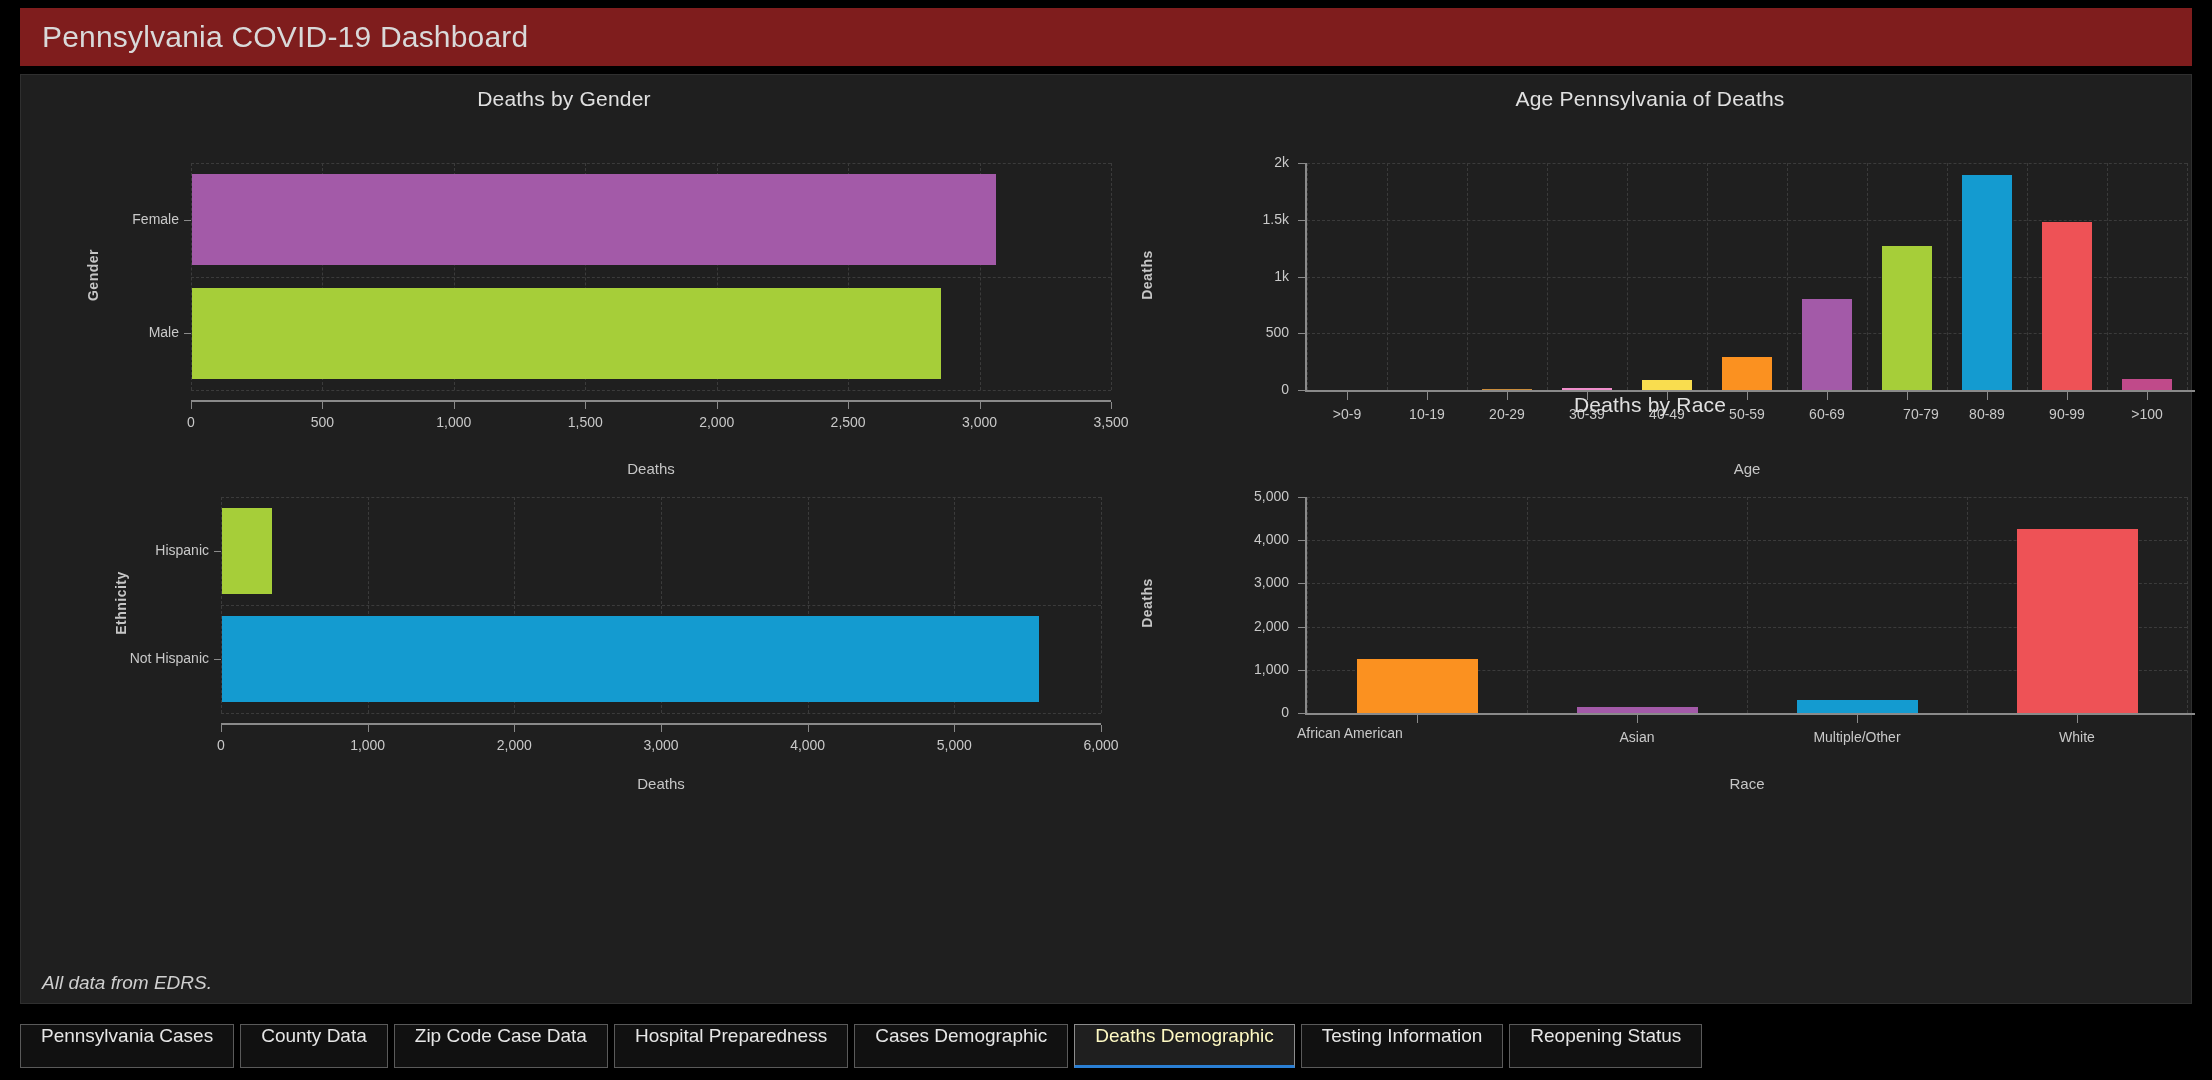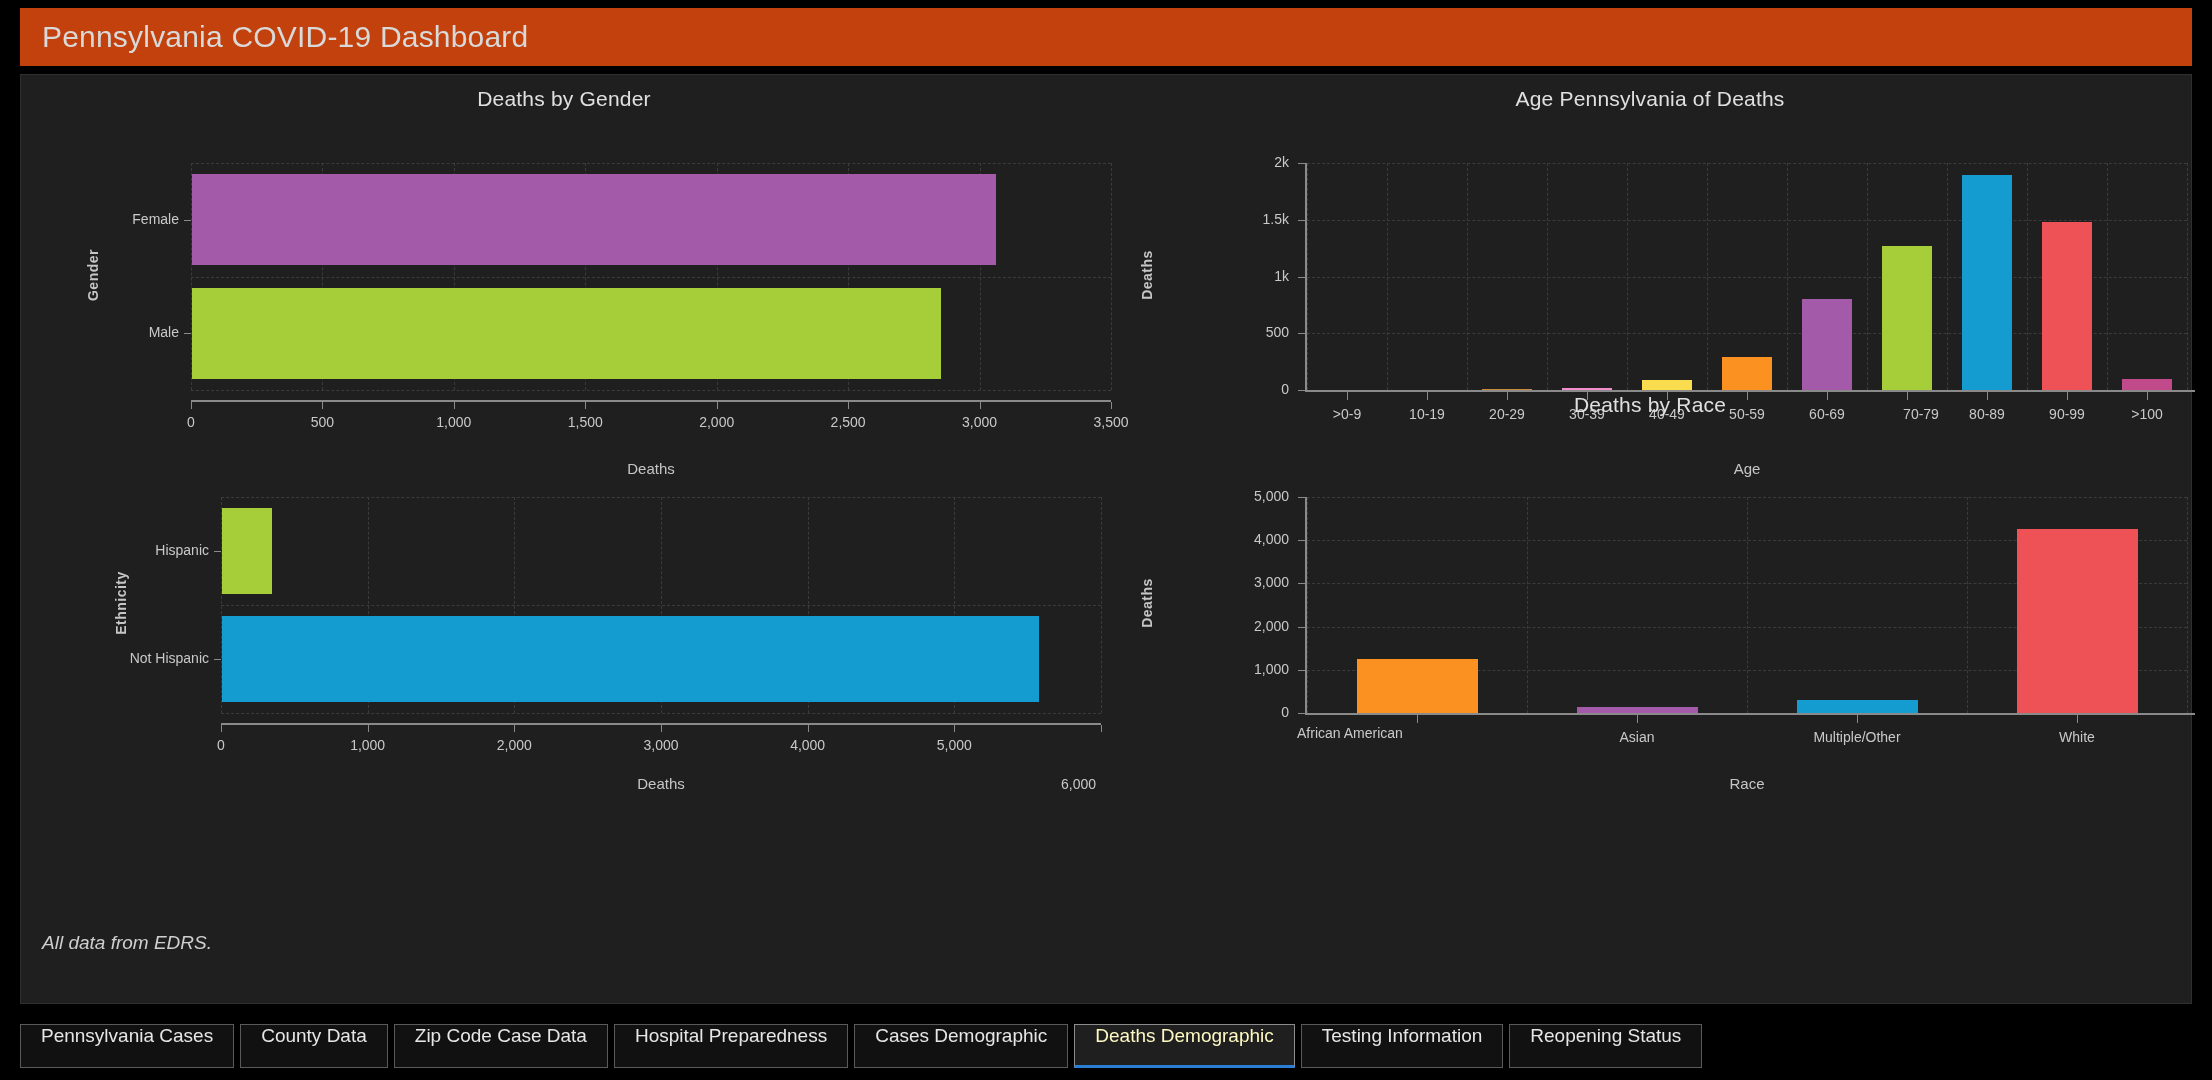--- a/index.html
+++ b/index.html
@@ -8,21 +8,21 @@
     background: #000000;
     font-family: "Liberation Sans", sans-serif;
     overflow: hidden;
   }
   #app { position: relative; width: 2212px; height: 1080px; background: #000; }
 
   
   .header {
     position: absolute; left: 20px; top: 8px;
     width: 2172px; height: 58px;
-    background: #c2410c;
+    background: #7f1d1d;
     display: flex; align-items: center;
   }
   .header-title {
     color: #d9d9d9; font-size: 30px; font-weight: 400;
     padding-left: 22px; letter-spacing: .2px;
   }
 
   
   .panel {
     position: absolute; left: 20px; top: 74px;
@@ -60,21 +60,21 @@
   .gridv {
     position: absolute; width: 0; border-left: 1px dashed #3b3b3b;
   }
   .gridh {
     position: absolute; height: 0; border-top: 1px dashed #3b3b3b;
   }
   .bar { position: absolute; }
 
   
   .footnote {
-    position: absolute; left: 42px; top: 932px;
+    position: absolute; left: 42px; top: 972px;
     color: #cfcfcf; font-size: 19px; font-style: italic;
   }
 
   
   .tabbar {
     position: absolute; left: 20px; top: 1024px;
     width: 2172px; height: 48px;
     display: flex; align-items: flex-start; gap: 6px;
   }
   .tab {
@@ -234,21 +234,21 @@
           <div class="tick-txt" style="left: 106.667px; top: 240px; width: 80px; text-align: center;">1,000</div>
           <div class="tick-mark" style="left: 293.333px; top: 228px; width: 1px; height: 7px;"></div>
           <div class="tick-txt" style="left: 253.333px; top: 240px; width: 80px; text-align: center;">2,000</div>
           <div class="tick-mark" style="left: 440px; top: 228px; width: 1px; height: 7px;"></div>
           <div class="tick-txt" style="left: 400px; top: 240px; width: 80px; text-align: center;">3,000</div>
           <div class="tick-mark" style="left: 586.667px; top: 228px; width: 1px; height: 7px;"></div>
           <div class="tick-txt" style="left: 546.667px; top: 240px; width: 80px; text-align: center;">4,000</div>
           <div class="tick-mark" style="left: 733.333px; top: 228px; width: 1px; height: 7px;"></div>
           <div class="tick-txt" style="left: 693.333px; top: 240px; width: 80px; text-align: center;">5,000</div>
           <div class="tick-mark" style="left: 880px; top: 228px; width: 1px; height: 7px;"></div>
-          <div class="tick-txt" style="left: 840px; top: 240px; width: 80px;  margin-top: 39px;">6,000</div>
+          <div class="tick-txt" style="left: 840px; top: 240px; width: 80px; text-align: center;">6,000</div>
           <div class="tick-mark" style="left: -7px; top: 54px; width: 7px; height: 1px;"></div>
           <div class="tick-txt" style="left: -200px; top: 45px; width: 188px; text-align: right;">Hispanic</div>
           <div class="tick-mark" style="left: -7px; top: 162px; width: 7px; height: 1px;"></div>
           <div class="tick-txt" style="left: -200px; top: 153px; width: 188px; text-align: right;">Not Hispanic</div>
         </div>
         <div class="xlab" style="left: 200px; top: 400px; width: 880px;">Deaths</div>
         <div class="ylab" style="left: 40px; top: 220px; width: 120px; text-align: center;">Ethnicity</div>
       </div>
 
     <div class="chart" id="chart-3" style="left:1086px; top:300px; width:1086px; height:465px;">

